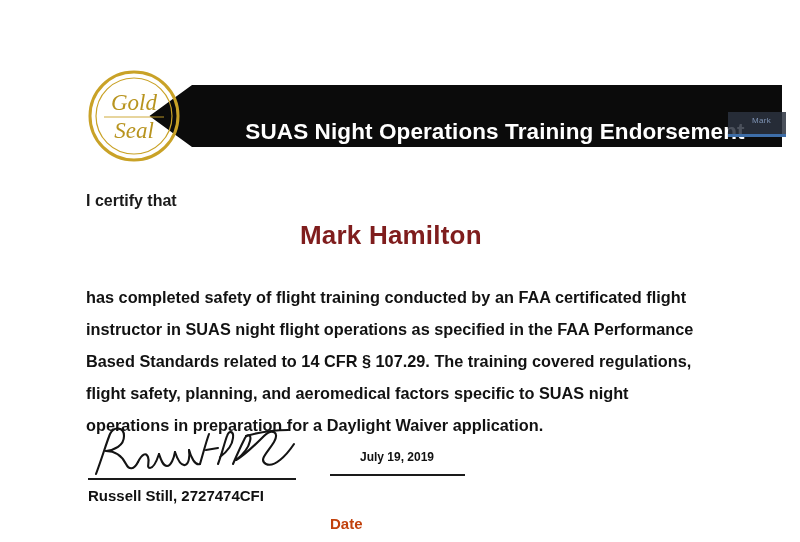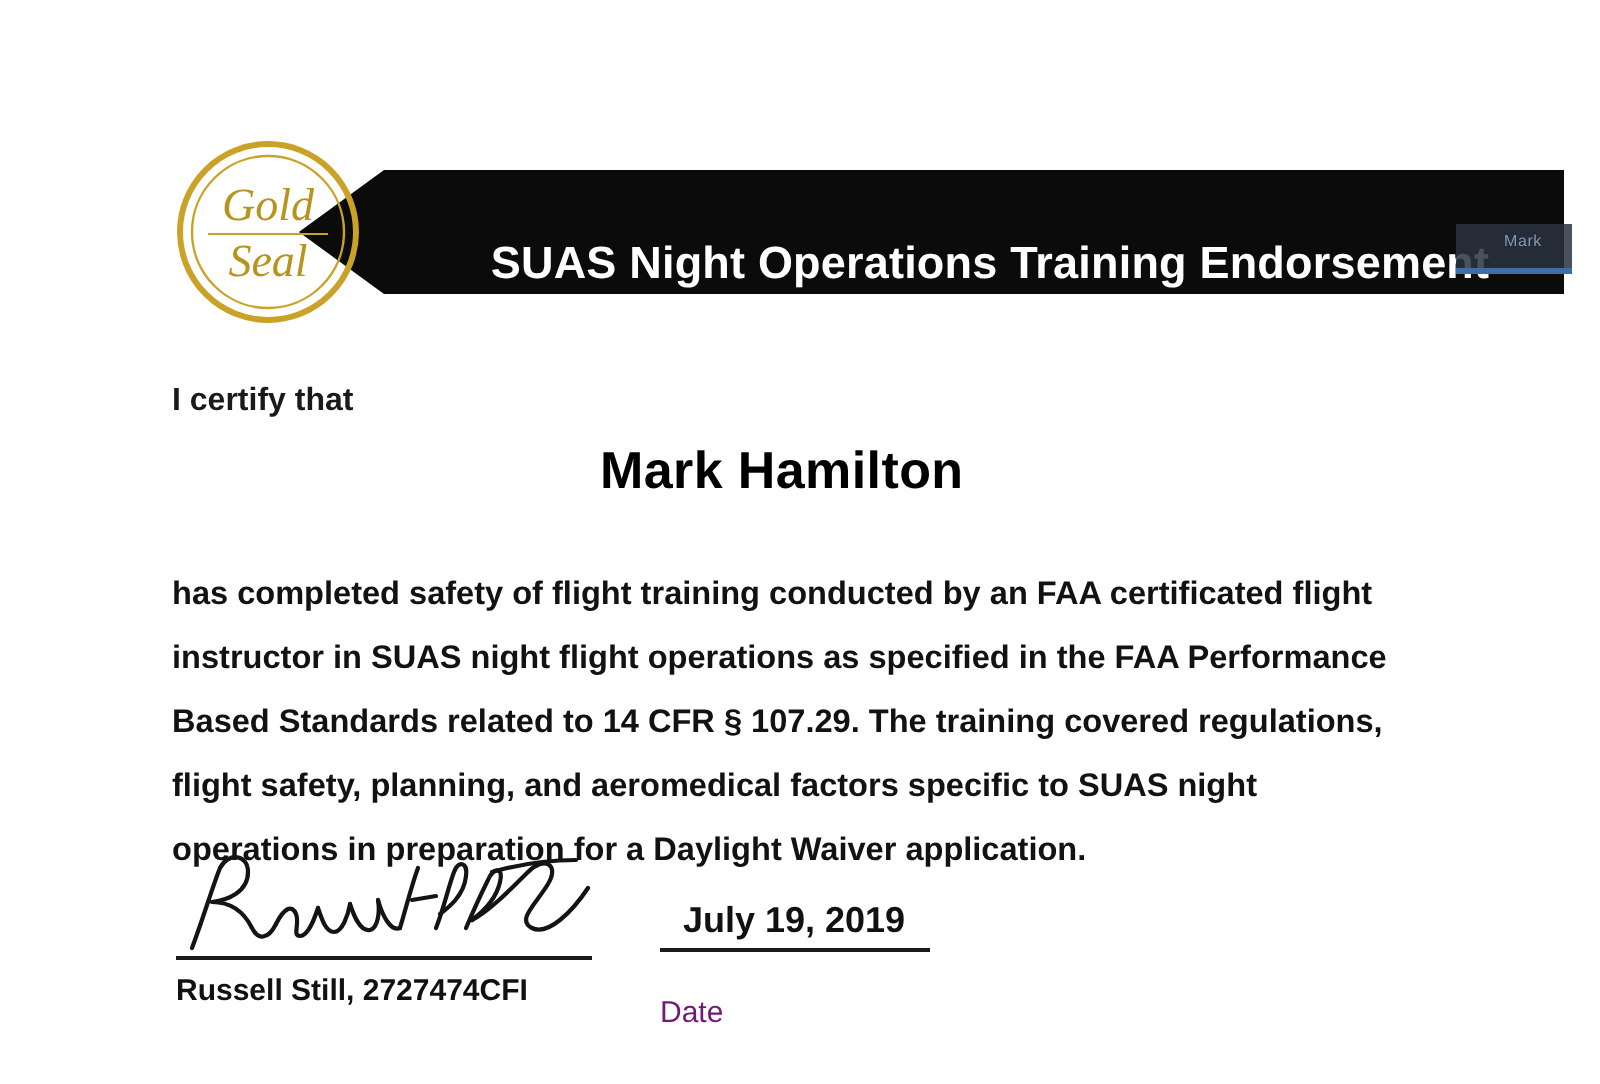--- a/index.html
+++ b/index.html
@@ -74,21 +74,21 @@
     font-size: 16px;
     font-weight: bold;
     color: #1a1a1a;
   }
   .recipient-name {
     position: absolute;
     left: 300px;
     top: 220px;
     font-size: 26px;
     font-weight: bold;
-    color: #000000;
+    color: #7f1d1d;
     letter-spacing: 0.2px;
   }
   .body-text {
     position: absolute;
     left: 86px;
     top: 281px;
     width: 618px;
     font-size: 16.3px;
     line-height: 32px;
     font-weight: 600;
@@ -121,41 +121,41 @@
     width: 220px;
     font-size: 15px;
     font-weight: 700;
     color: #111111;
   }
   .date-value {
     position: absolute;
     left: 337px;
     top: 450px;
     width: 120px;
-    font-size: 18px;
+    font-size: 12px;
     font-weight: 600;
     color: #111111;
     text-align: center;
   }
   .date-rule {
     position: absolute;
     left: 330px;
     top: 474px;
     width: 135px;
     height: 1.6px;
     background: #1a1a1a;
   }
   .date-label {
     position: absolute;
     left: 330px;
-    top: 498px;
+    top: 515px;
     width: 80px;
     font-size: 15px;
-    font-weight: 400;
-    color: #701a75;
+    font-weight: 700;
+    color: #c2410c;
   }
   .website {
     position: absolute;
     left: 90px;
     top: 515px;
     font-size: 11.5px;
     color: #2a2a2a;
     font-weight: 500;
   }
 

